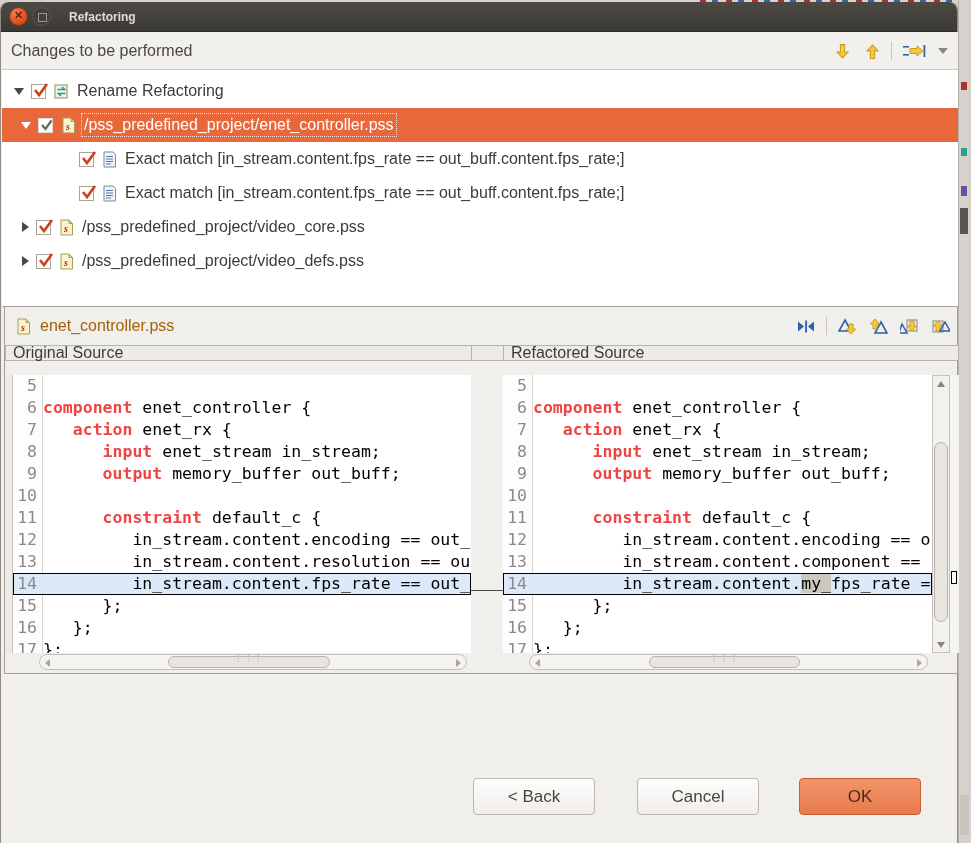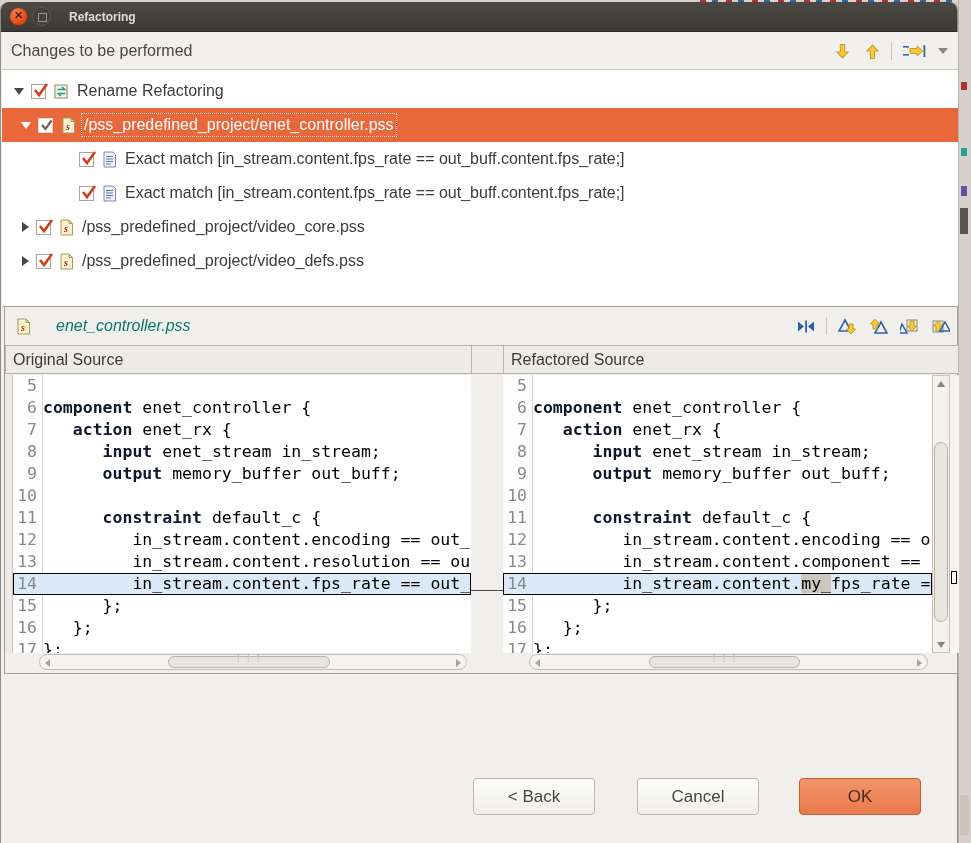--- a/index.html
+++ b/index.html
@@ -49,42 +49,42 @@
   .sel .exp-open { border-top-color:#fff; }
   .exp-closed { width:0; height:0; border-top:5px solid transparent; border-bottom:5px solid transparent;
                 border-left:7px solid #4a4641; flex:none; }
   .cb { width:15px; height:15px; background:#fff; border:1px solid #a9a398; flex:none; position:relative; }
   .icon16 { width:17px; height:17px; flex:none; }
 
   
   .compare { position:absolute; left:3px; top:304px; width:954px; height:368px;
              border:1px solid #a49f97; background:#f1efec; }
   .cmp-header { position:absolute; left:0; top:0; width:100%; height:38px; display:flex; align-items:center; }
-  .cmp-title { font-size:16px; color:#0f766e; margin-left:24px;font-style:italic; }
+  .cmp-title { font-size:16px; color:#a16207; margin-left:8px; }
   .cmp-tools { position:absolute; right:6px; top:0; height:38px; display:flex; align-items:center; gap:9px; }
 
-  .pane-hdr { position:absolute; top:38px; height:29px; background:#edebe7;
+  .pane-hdr { position:absolute; top:38px; height:16px; background:#edebe7;
               border:1px solid #b7b2aa; border-bottom:1px solid #b7b2aa;
               display:flex; align-items:center; font-size:16px; color:#3f3b37; }
   .ph-left { left:0; width:467px; padding-left:7px; }
   .ph-gap  { left:466px; width:33px; }
   .ph-right{ left:498px; width:456px; padding-left:7px; }
 
   .ruler-left { position:absolute; left:0; top:68px; width:8px; height:278px;
                 background:#eceae6; border-right:1px solid #c6c1b9; }
 
   .code-pane { position:absolute; top:68px; height:278px; background:#fff; overflow:hidden;
                font-family:"DejaVu Sans Mono",monospace; font-size:16.5px; line-height:22px; }
   .pane-l { left:8px; width:458px; }
   .pane-r { left:498px; width:429px; }
   .cl { display:flex; height:22px; position:relative; }
   .ln { width:30px; flex:none; text-align:right; padding-right:5px; color:#8a8a8a;
         background:#fdfdfd; border-right:1px solid #dad7d1; }
   .ct { white-space:pre; overflow:hidden; flex:1; }
-  .kw { font-weight:bold; color:#0f172a;margin-top:18px; }
+  .kw { font-weight:bold; color:#ef4444;margin-top:18px; }
   .ins { background:#ccc8c0; }
   .hl { background:#dce9f8; }
   .hl::after { content:""; position:absolute; inset:0; border:1px solid #000; pointer-events:none; }
   .hl .ln { background:transparent; border-right-color:transparent; }
 
   .connector { position:absolute; left:466px; top:283px; width:32px; height:1px; background:#4a4a4a; }
 
   
   .vscroll { position:absolute; left:927px; top:68px; width:18px; height:278px;
              background:#f3f1ee; border:1px solid #c6c1b9; }

